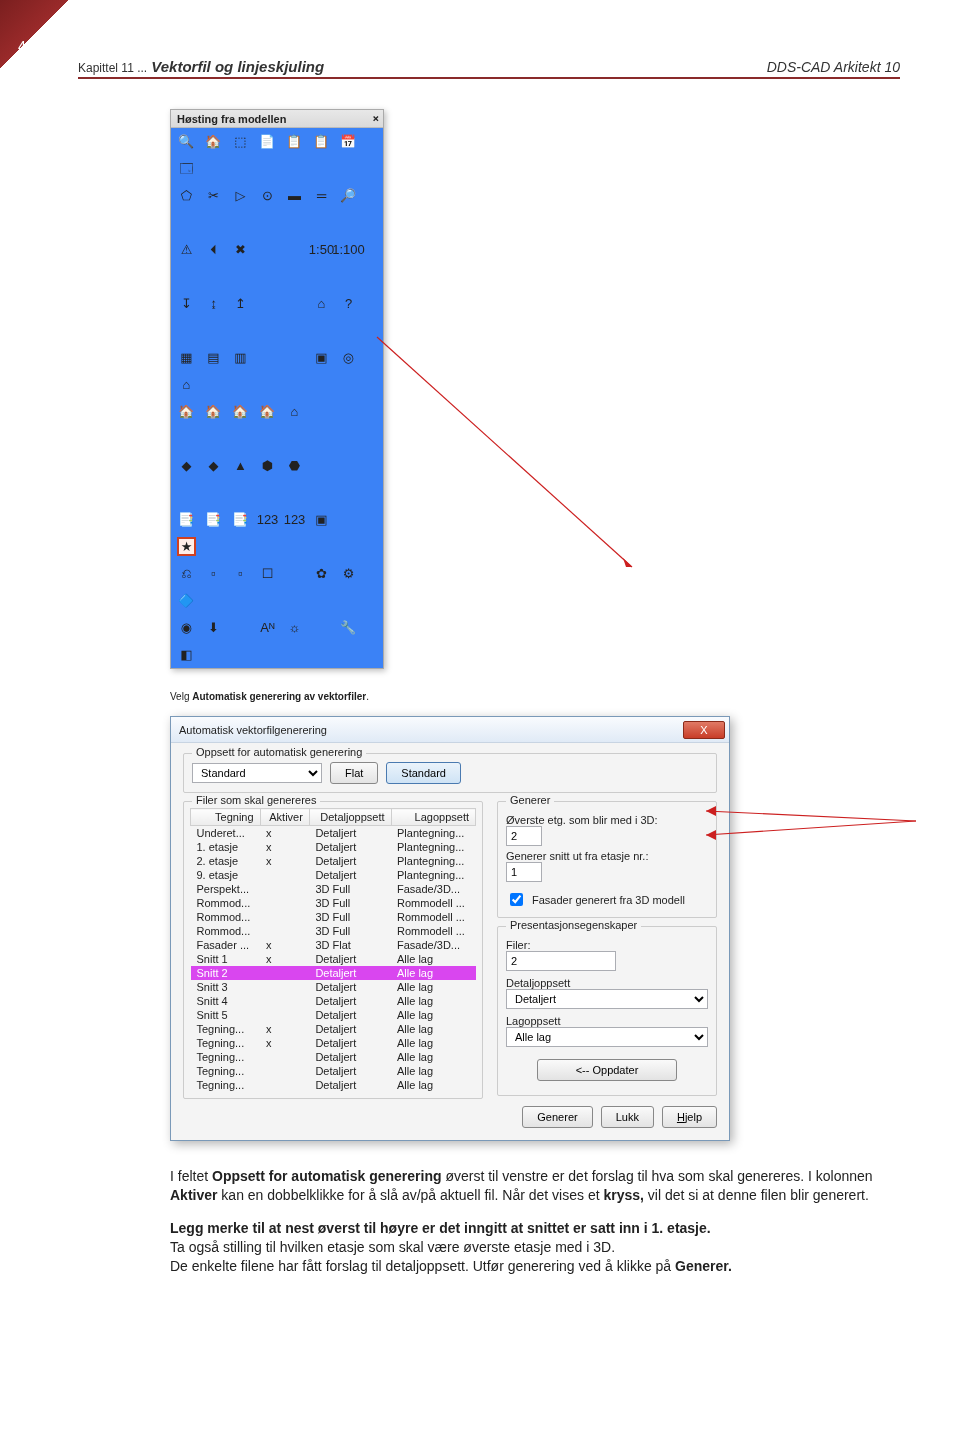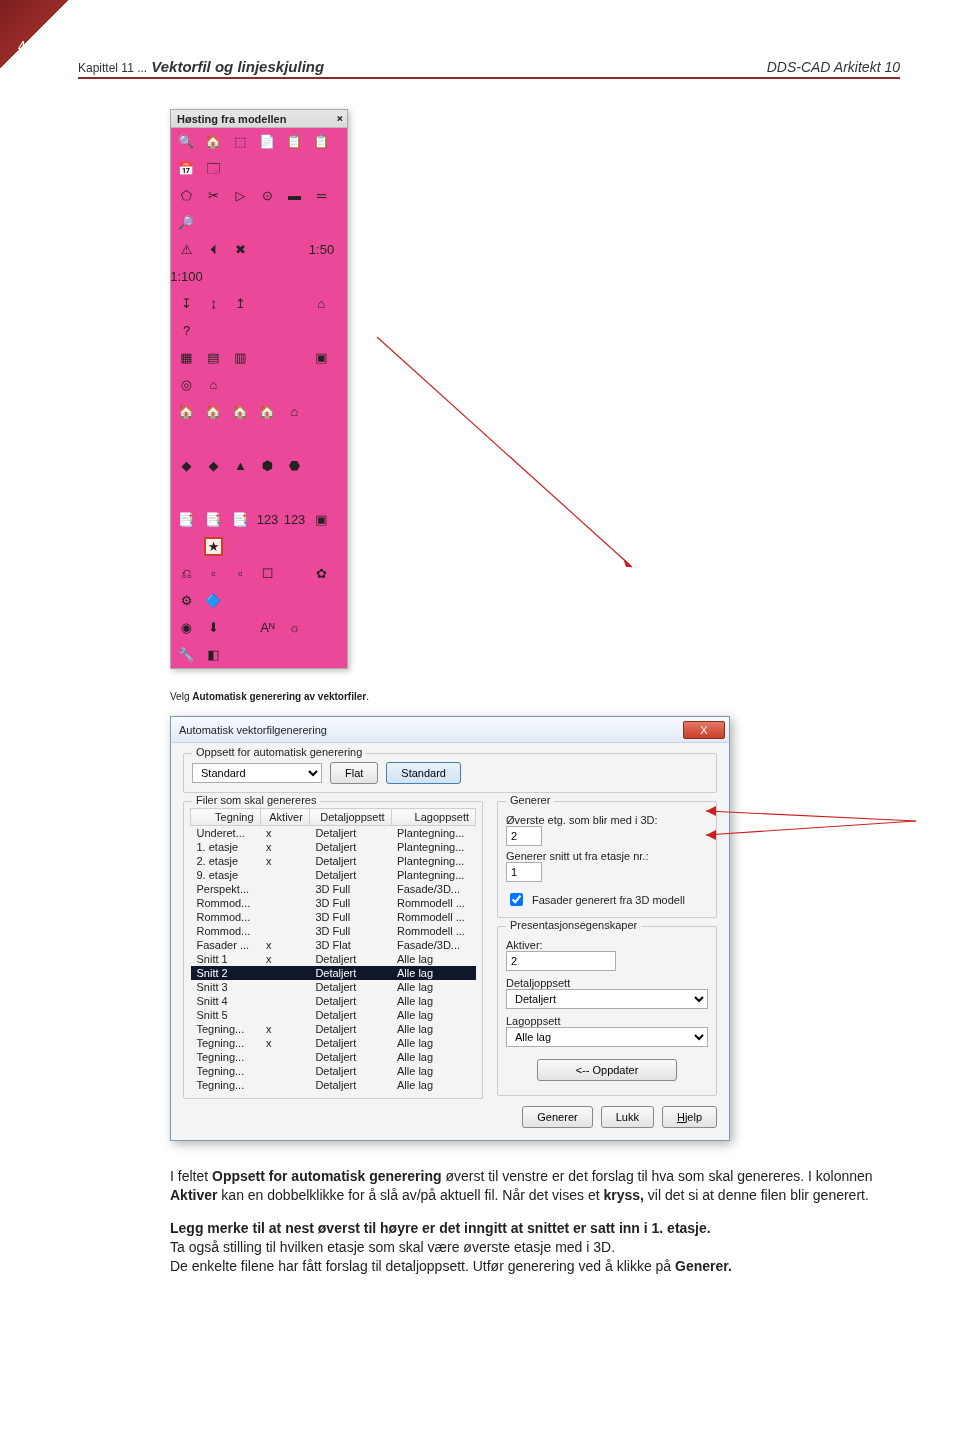--- a/index.html
+++ b/index.html
@@ -30,23 +30,23 @@
   .header-left .chap { font-style: normal; font-size: 12px; }
   .header-right { font-size: 14px; font-style: italic; color: #333; }
   .header-rule {
     height: 2px; background: #8a2a2a; margin: 0 60px 30px 78px;
   }
 
   .content { margin-left: 170px; margin-right: 60px; position: relative; }
 
   
   .toolbox {
-    width: 178px;
+    width: 214px;
     border: 1px solid #aaa;
-    background: #ec4899;
+    background: #3b82f6;
     box-shadow: 2px 2px 6px rgba(0,0,0,0.25);
   }
   .toolbox-title {
     display: flex; justify-content: space-between; align-items: center;
     background: linear-gradient(#e8e8e8, #dadada);
     padding: 2px 4px 2px 6px;
     font-size: 11px; font-weight: bold;
     border-bottom: 1px solid #bbb;
   }
   .toolbox-close { font-family: monospace; cursor: default; }
@@ -130,21 +130,21 @@
 
   
   table.flist { border-collapse: collapse; width: 100%; font-size: 11px; }
   table.flist th {
     background: linear-gradient(#fdfdfd, #ececec);
     border: 1px solid #cfcfcf;
     font-weight: normal; text-align: right;
     padding: 2px 6px;
   }
   table.flist td { padding: 1px 6px; border: 0; }
-  table.flist tr.sel td { background: #0f172a; color: #fff; }
+  table.flist tr.sel td { background: #d946ef; color: #fff; }
 
   .field-row {
     display: flex; justify-content: space-between; align-items: flex-start;
     margin: 4px 0;
     flex-direction: column;
   }
   .field-row input { width: 36px; text-align: left; }
   .chk-row { display: flex; align-items: center; gap: 6px; margin-top: 8px; }
   .chk { width: 13px; height: 13px; }
 
@@ -458,21 +458,21 @@
             </div>
             <div class="chk-row">
               <input type="checkbox" class="chk" checked="" style="">
               <span>Fasader generert fra 3D modell</span>
             </div>
           </div>
 
           <div class="groupbox" style="min-height:170px;">
             <span class="gb-title">Presentasjonsegenskaper</span>
             <div class="field-row">
-              <span>Aktiver:</span>
+              <span>Filer:</span>
               <input class="textin" style="width: 110px;" value="2">
             </div>
             <div style="margin-top:6px;">
               <div>Detaljoppsett</div>
               <select class="combo" style="width:100%;">
                 <option>Detaljert</option>
               </select>
             </div>
             <div style="margin-top:6px;">
               <div>Lagoppsett</div>

